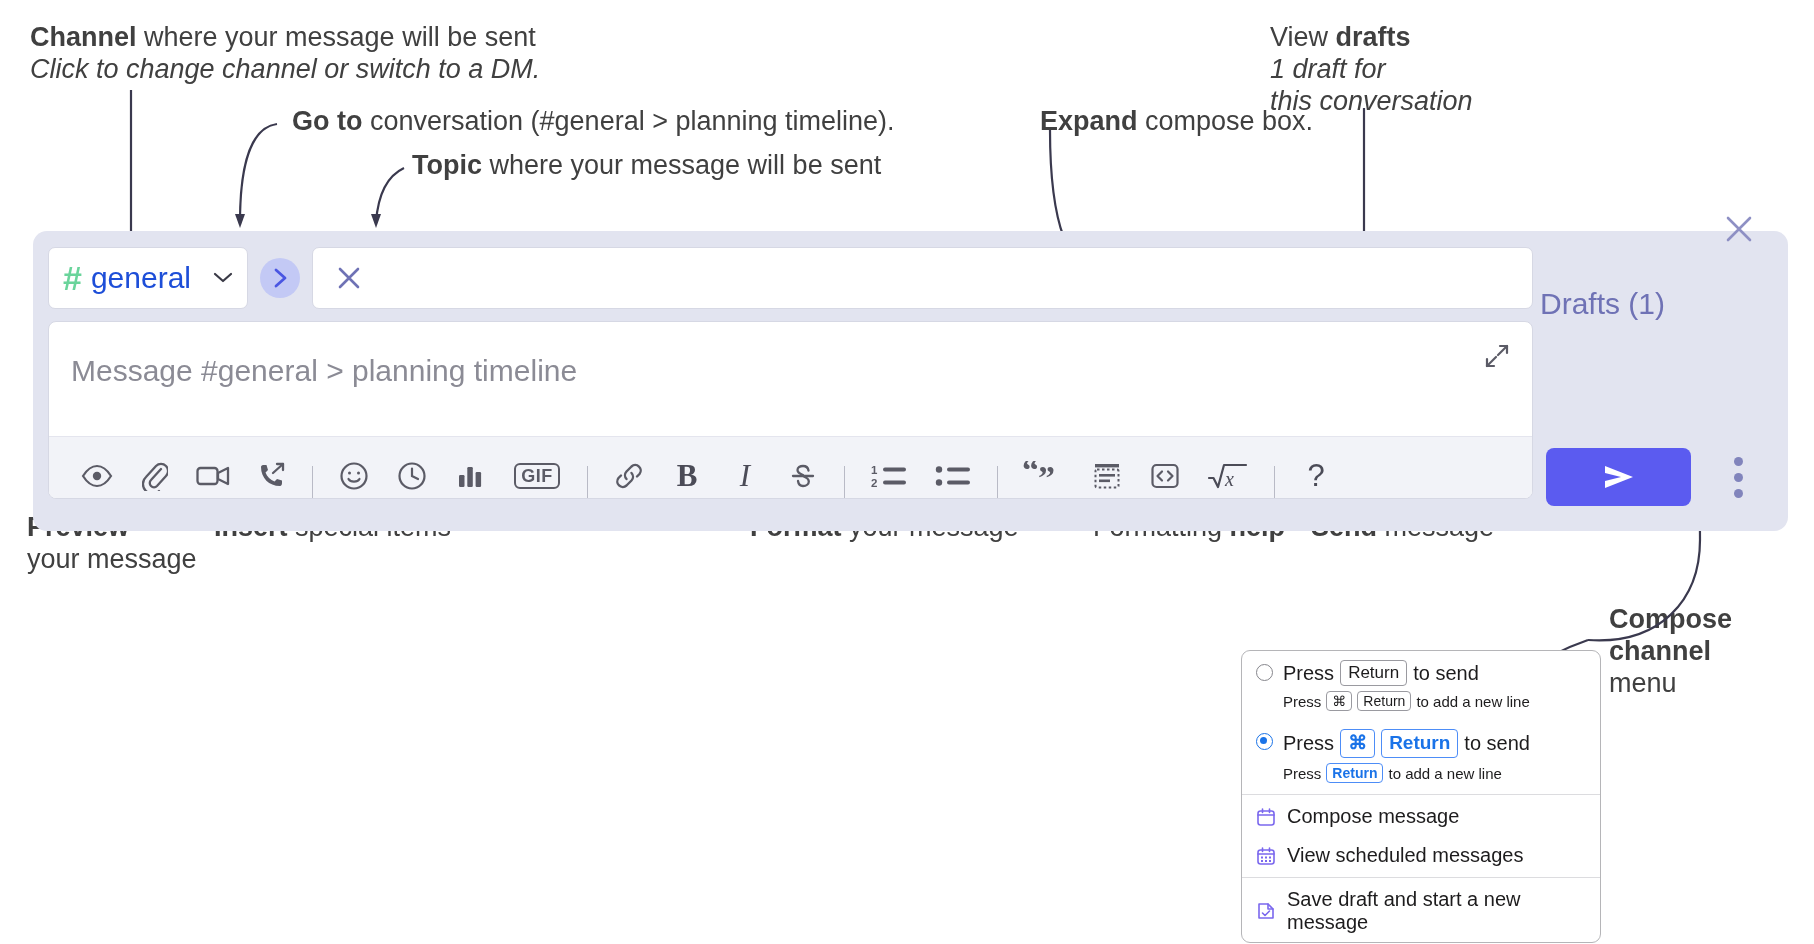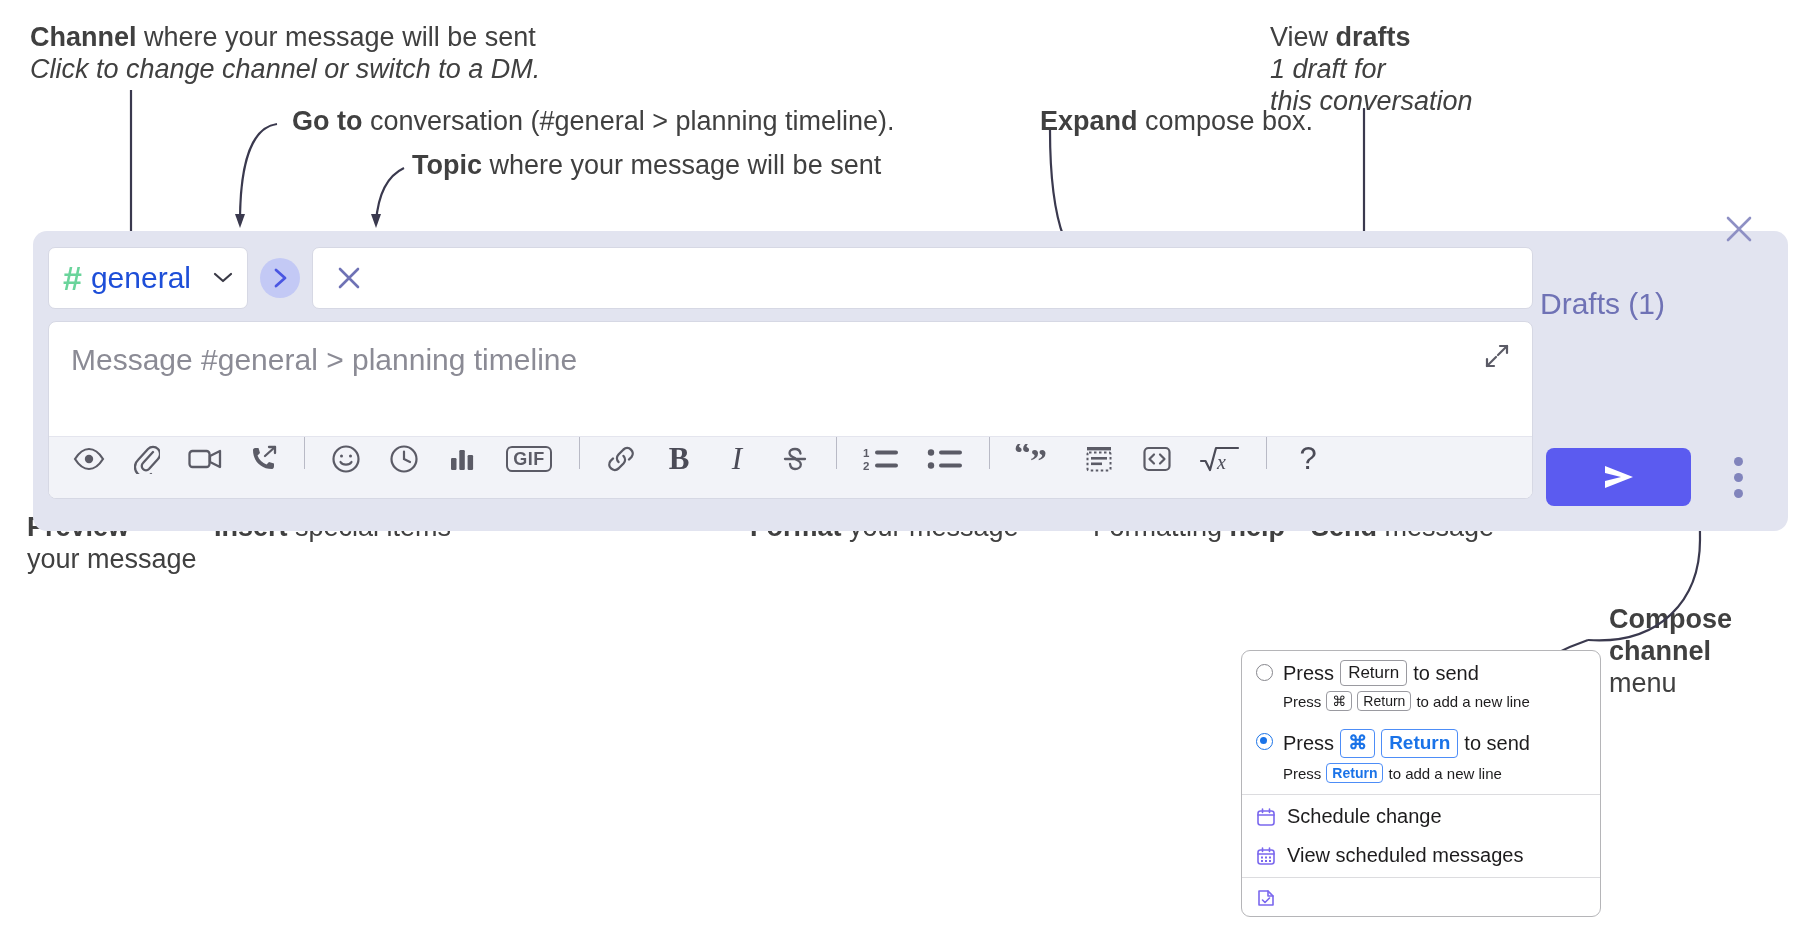--- a/index.html
+++ b/index.html
@@ -100,40 +100,40 @@
   #message-box {
     margin-top: 12px;
     background: #ffffff;
     border: 1px solid #d6d8e4;
     border-radius: 8px;
     height: 178px;
     position: relative;
     display: flex; flex-direction: column;
   }
   #message-placeholder {
-    padding: 21px 22px 0 22px;
+    padding: 32px 22px 0 22px;
     font-size: 30px;
     color: #8b8b95;
   }
   #expand-btn {
     position: absolute; right: 18px; top: 17px;
     width: 34px; height: 34px;
     display: flex; align-items: center; justify-content: center;
     cursor: pointer;
   }
 
   
   #toolbar {
     position: absolute; left: 0; right: 0; bottom: 0;
     height: 62px;
     background: #f2f3f8;
     border-top: 1px solid #e4e5ee;
     border-radius: 0 0 7px 7px;
-    display: flex; align-items: flex-start;
-    padding: 0 18px;
+    display: flex; align-items: flex-end;
+    padding: 0 26px;
     gap: 1px;
   }
   .tb-btn {
     width: 44px; height: 44px;
     display: flex; align-items: center; justify-content: center;
     cursor: pointer;
     color: #5b5b66;
     margin-right: 13px;
     flex: none;
   }
@@ -578,21 +578,21 @@
   <div class="menu-div"></div>
 
   <div class="menu-item">
     <span class="menu-icon">
       <svg width="20" height="20" viewBox="0 0 20 20" fill="none" stroke="#7b68ee" stroke-width="1.6" stroke-linecap="round">
           <rect x="2" y="4" width="16" height="14" rx="2.5"></rect>
           <path d="M2 8 L18 8"></path>
           <path d="M6.5 2 L6.5 5.5 M13.5 2 L13.5 5.5"></path>
         </svg>
     </span>
-    <span>Schedule change</span>
+    <span>Compose message</span>
   </div>
 
   <div class="menu-item">
     <span class="menu-icon">
       <svg width="20" height="20" viewBox="0 0 20 20" fill="none" stroke="#7b68ee" stroke-width="1.6" stroke-linecap="round">
           <rect x="2" y="4" width="16" height="14" rx="2.5"></rect>
           <path d="M2 8 L18 8"></path>
           <path d="M6.5 2 L6.5 5.5 M13.5 2 L13.5 5.5"></path>
           <g fill="#7b68ee" stroke="none">
             <rect x="5" y="10.5" width="2" height="2"></rect>
@@ -610,15 +610,16 @@
   <div class="menu-div"></div>
 
   <div class="menu-item">
     <span class="menu-icon">
       <svg width="20" height="20" viewBox="0 0 20 20" fill="none" stroke="#7b68ee" stroke-width="1.6" stroke-linecap="round" stroke-linejoin="round">
           <path d="M3 3 L12 3 L17 8 L17 17 L3 17 Z"></path>
           <path d="M12 3 L12 8 L17 8"></path>
           <path d="M6.5 12 L9 14.5 L13.5 10"></path>
         </svg>
     </span>
+    <span>Save draft and start a new message</span>
   </div>
 
 </div>
 
 </body></html>

